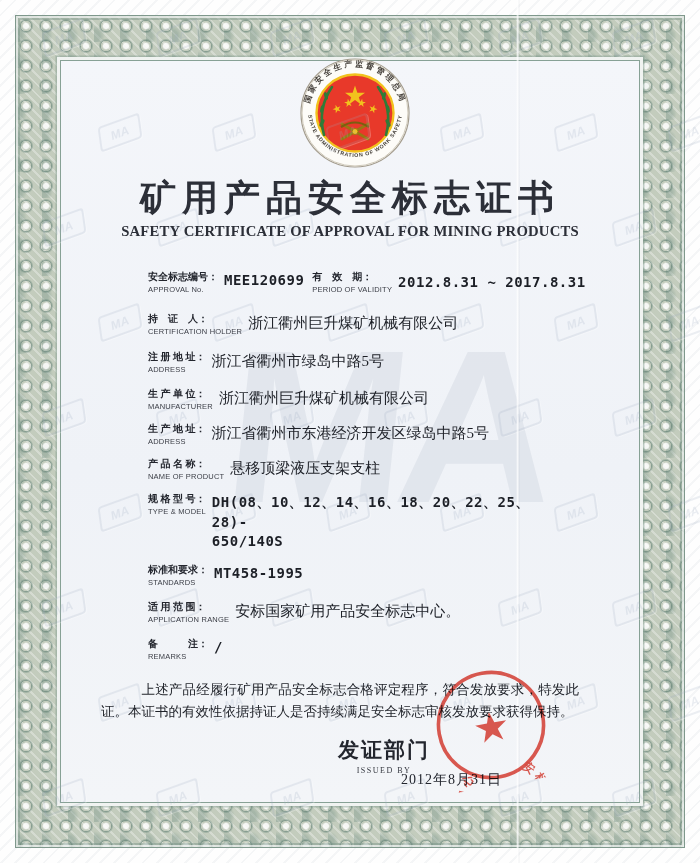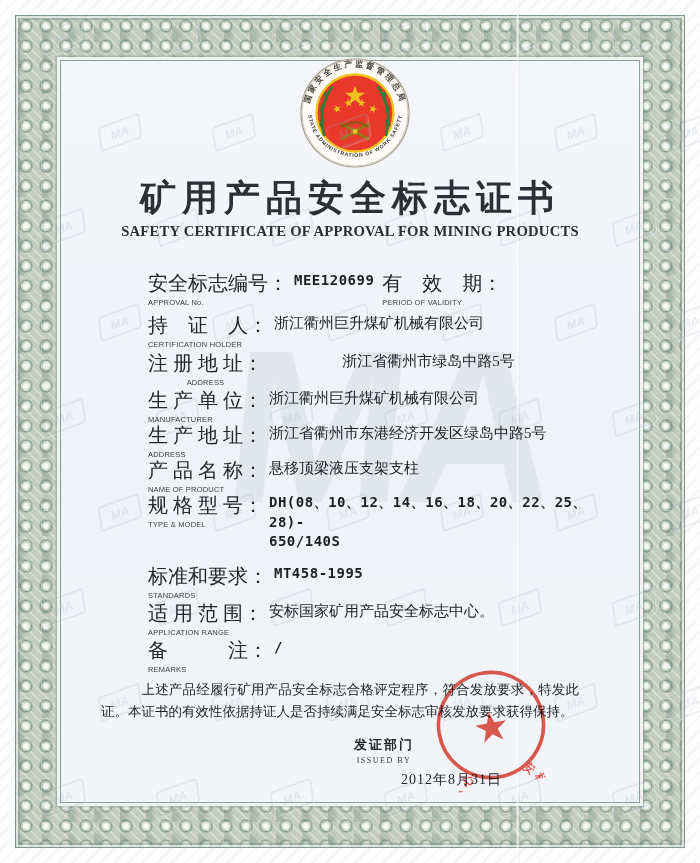--- a/index.html
+++ b/index.html
@@ -35,35 +35,35 @@
   .fold-line{position:absolute;left:516px;top:0;bottom:0;width:4px;z-index:3;
         background:linear-gradient(90deg,rgba(255,255,255,0),rgba(255,255,255,.85) 45%,rgba(90,100,120,.07) 80%,rgba(255,255,255,0));}
   .layer{position:absolute;inset:0;z-index:4;}
   .emblem{position:absolute;left:299px;top:57px;width:112px;height:112px;}
   .title{position:absolute;left:0;right:0;top:174px;text-align:center;z-index:4;
         font-size:36px;font-weight:bold;letter-spacing:6px;color:#2c2f38;}
   .subtitle{position:absolute;left:0;right:0;top:223px;text-align:center;z-index:4;
         font-size:15px;font-weight:bold;letter-spacing:.2px;color:#2c2f38;transform:scaleX(.98);}
   .row{position:absolute;display:flex;align-items:flex-start;z-index:4;}
   .lab{flex:0 0 auto;}
-  .lab .zh{font-size:20px;font-weight:normal;white-space:pre;color:#23262e;}
+  .lab .zh{font-size:10px;font-weight:bold;white-space:pre;color:#23262e;}
   .lab .en{font-size:7.5px;font-family:"Liberation Sans",sans-serif;color:#3a3d45;
         margin-top:1px;white-space:nowrap;letter-spacing:.2px;}
   .val{font-size:15px;color:#1c1f26;padding-top:1px;line-height:1.4;}
   .mono{font-family:"DejaVu Sans Mono",monospace;font-size:14px;letter-spacing:.5px;font-weight:bold;}
   .row-first{left:148px;top:270px;width:440px;}
   .row-first .field{display:flex;align-items:flex-start;}
   .row-first .field.validity{margin-left:8px;align-items:center;}
   .row-first .val{margin-left:6px;}
   #fields .row{left:148px;width:440px;}
   #fields .val{margin-left:6px;width:345px;}
   .decl{position:absolute;left:101px;top:679px;width:478px;margin:0;z-index:4;
         font-size:13.5px;line-height:1.6;text-align:justify;text-indent:3em;color:#1d2027;}
   .issuer{position:absolute;left:328px;top:736px;width:112px;text-align:center;z-index:4;}
-  .issuer .zh{font-size:13px;font-weight:bold;letter-spacing:2px;}
+  .issuer .zh{font-size:21px;font-weight:bold;letter-spacing:2px;}
   .issuer .en{font-size:8px;font-family:Liberation Serif, serif;letter-spacing:1.5px;margin-top:2px;color:#33363e;}
   .date{position:absolute;left:401px;top:771px;font-size:14px;z-index:4;letter-spacing:1px;}
   .seal{position:absolute;left:430px;top:664px;width:122px;height:122px;z-index:6;
         transform:rotate(-10deg);opacity:.9;mix-blend-mode:multiply;}
 </style>
 </head>
 <body>
 
 <div class="page">
   <div class="border-band"></div>
@@ -176,36 +176,37 @@
         <div class="zh">安全标志编号：</div>
         <div class="en">APPROVAL No.</div>
       </div>
       <div class="val mono">MEE120699</div>
     </div>
     <div class="field validity">
       <div class="lab">
         <div class="zh">有　效　期：</div>
         <div class="en">PERIOD OF VALIDITY</div>
       </div>
+      <div class="val mono">2012.8.31 ~ 2017.8.31</div>
     </div>
   </div>
 
   <div id="fields">
     <div class="row field-row" style="top: 312px; justify-content: center;">
       <div class="lab">
         <div class="zh">持　证　人：</div>
         <div class="en">CERTIFICATION HOLDER</div>
       </div>
       <div class="val">
         <div class="v1">浙江衢州巨升煤矿机械有限公司</div>
 
       </div>
     </div>
 
-    <div class="row field-row" style="top: 350px; text-align: center;">
+    <div class="row field-row" style="top: 350px;">
       <div class="lab">
         <div class="zh">注 册 地 址：</div>
         <div class="en">ADDRESS</div>
       </div>
       <div class="val">
         <div class="v1">浙江省衢州市绿岛中路5号</div>
 
       </div>
     </div>
 

